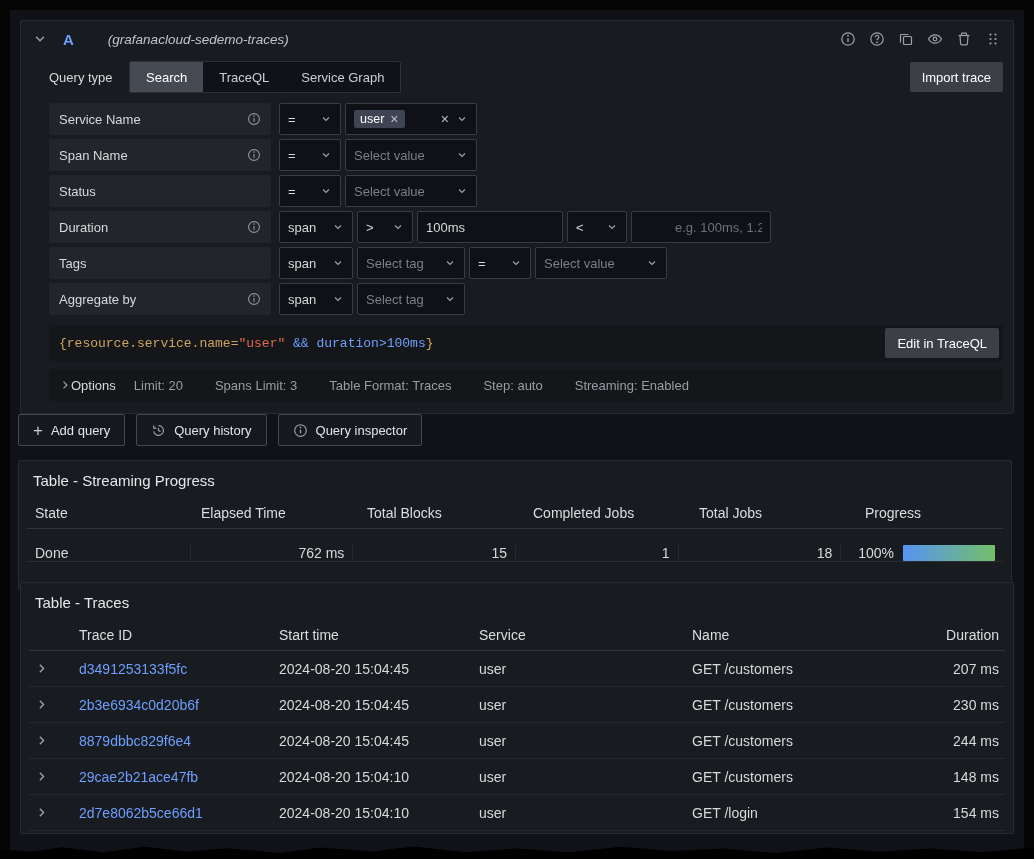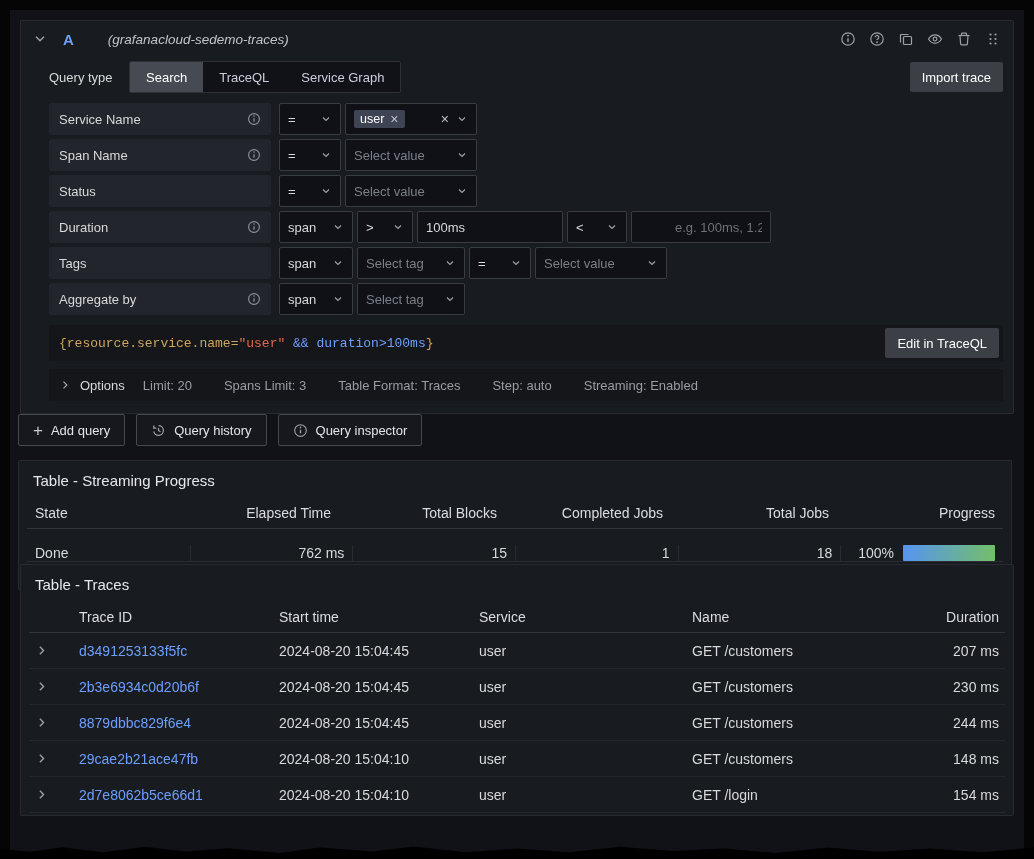--- a/index.html
+++ b/index.html
@@ -44,36 +44,36 @@
   .chip-x, .clear-x { color:#c0c2c8; cursor:pointer; font-size:14px; line-height:1; }
   .sel-ctrls { margin-left:auto; display:flex; align-items:center; gap:7px; }
   input.tinput { color:#d8d9da; font-family:inherit; outline:none; }
   input.tinput::placeholder { color:#6e7077; }
 
   .code-row { margin-top:10px; min-height:32px; display:flex; align-items:center; justify-content:space-between; background:#141619; border-radius:2px; padding:3px 4px 3px 10px; }
   .code { font-family:"Liberation Mono","DejaVu Sans Mono",monospace; font-size:13px; white-space:pre; }
   .tok-gold { color:#cfa55f; } .tok-str { color:#e0694d; } .tok-blue { color:#6e9fff; }
 
   .options-row { margin-top:8px; height:32px; display:flex; align-items:center; background:#141619; border-radius:2px; padding:0 10px; font-size:13px; }
-  .options-toggle { display:flex; align-items:center; gap:9px; cursor:pointer; color:#d8d9da; font-weight:500; }
+  .options-toggle { display:flex; align-items:center; cursor:pointer; color:#d8d9da; font-weight:500; }
   .options-meta { display:flex; gap:32px; color:#9a9ca3; margin-left:18px; }
 
   
   .toolbar { position:absolute; left:8px; top:404px; display:flex; gap:11px; }
   .tb-btn { height:32px; display:flex; align-items:center; gap:8px; padding:0 14px; background:#16181d; border:1px solid #46484f; border-radius:2px; color:#e3e4e8; font-size:13px; font-family:inherit; cursor:pointer; }
   .plus-glyph { font-size:17px; line-height:1; color:#c9cbd1; }
 
   
   .panel-title { font-size:15px; font-weight:500; color:#e6e7eb; padding:11px 14px 4px; }
   .streaming { left:8px; top:450px; width:994px; height:130px; }
-  .traces { left:10px; top:554px; width:994px; height:252px; }
+  .traces { left:10px; top:572px; width:994px; height:252px; }
 
   .sp-head, .sp-row { display:grid; grid-template-columns:repeat(6,1fr); margin:0 8px; font-size:14px; }
   .sp-head { height:32px; align-items:center; margin-top:4px; font-weight:500; color:#dcdde1; border-bottom:1px solid rgba(204,204,220,0.14);gap:20px; }
-  .sp-head > div { text-align:right; padding:0 8px; cursor:pointer; }
+  .sp-head > div { text-align:left; padding:0 8px; cursor:pointer; }
   .sp-head > div:first-child { text-align:left; }
   .sp-row { height:33px; border-bottom:1px solid rgba(204,204,220,0.10); }
   .sp-row > div { display:flex; align-items:center; justify-content:flex-end; padding:0 8px; border-left:1px solid rgba(204,204,220,0.09);margin-top:16px; }
   .sp-row > div:first-child { justify-content:flex-start; border-left:none; }
   .progress-cell { gap:9px; }
   .progress-bar { width:92px; height:16px; border-radius:1px; background:linear-gradient(90deg,#5794f2,#73bf69); }
 
   .tr-head, .tr-row { display:grid; grid-template-columns:44px 200px 200px 213px 200px 1fr; margin:0 8px; font-size:14px; align-items:center; }
   .tr-head { height:32px; margin-top:4px; font-weight:500; color:#dcdde1; border-bottom:1px solid rgba(204,204,220,0.14); }
   .tr-head > div { padding:0 6px; cursor:pointer; }

